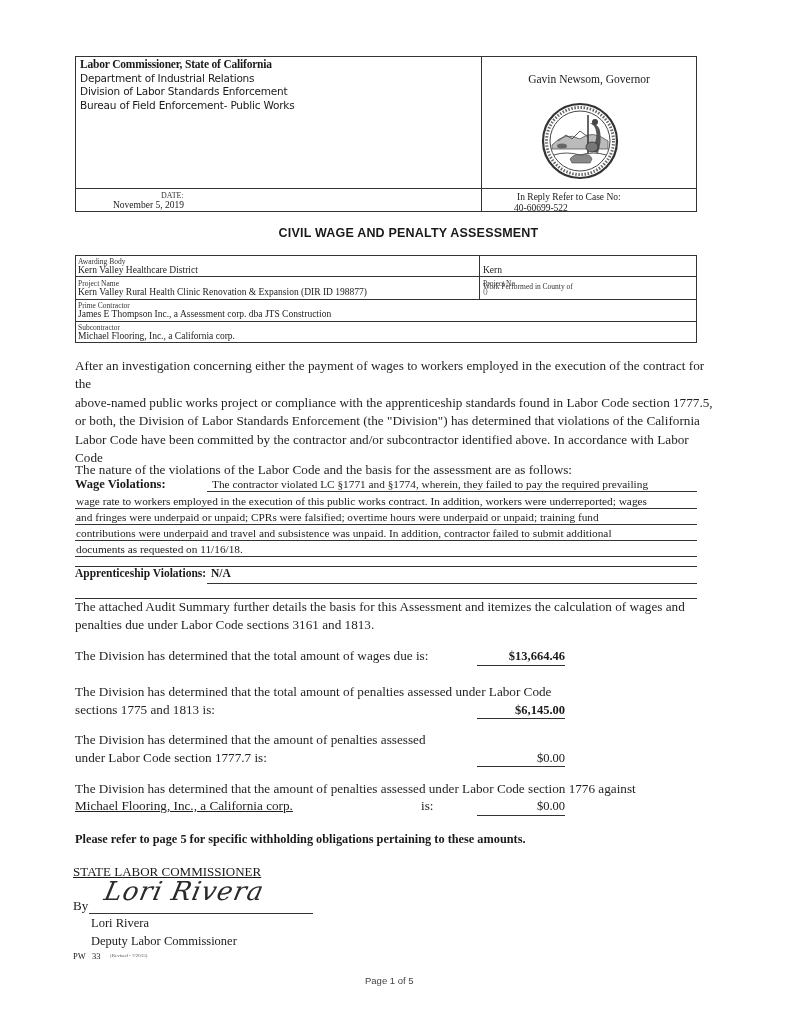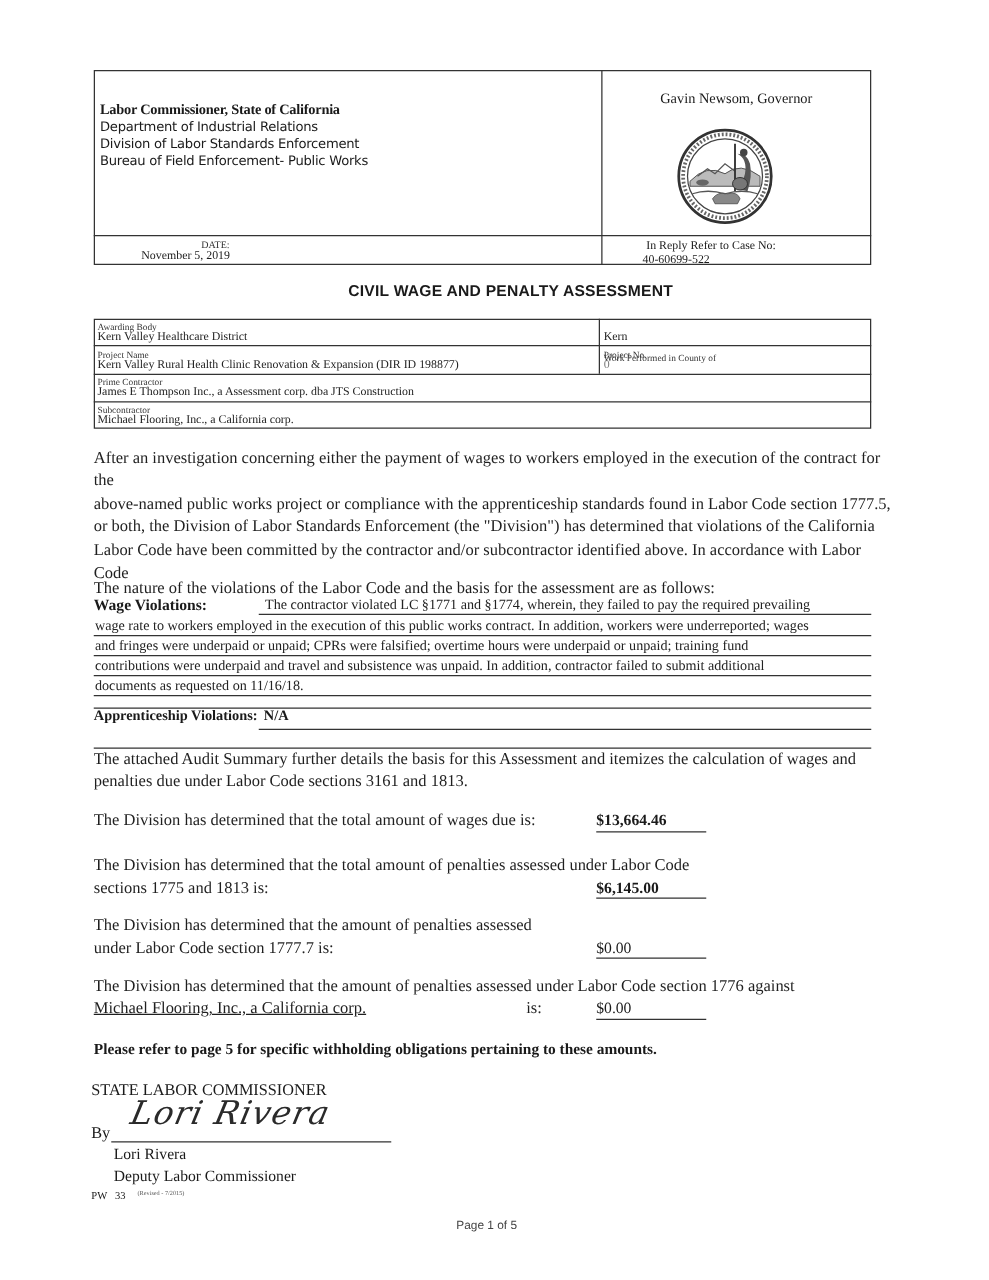--- a/index.html
+++ b/index.html
@@ -13,32 +13,32 @@
     .hline { position:absolute; height:0; border-top:1.5px solid #333; }
     .vline { position:absolute; width:0; border-left:1.5px solid #333; }
     .hdr-line { font-size:10.5px; line-height:13.5px; font-family:"DejaVu Sans", sans-serif; letter-spacing:-0.2px; }
     .hdr-line.bold { font-family:"Liberation Serif", serif; font-weight:bold; font-size:11.5px; }
     .small-label { font-size:7.5px; font-family:"Liberation Serif", serif; color:#333; }
     .cell-val { font-size:9.5px; font-family:"Liberation Serif", serif; color:#222; }
     .title { font-family:"Liberation Sans", sans-serif; font-weight:bold; font-size:12.5px; letter-spacing:0.2px; }
     .para { font-size:13.2px; line-height:18.4px; color:#1f1f1f; }
     .u-line { position:absolute; height:0; border-top:1.2px solid #333; }
     .ul-text { font-size:11.3px; line-height:13px; color:#222; white-space:nowrap; }
-    .amt { font-size:12.5px; text-align:left; }
+    .amt { font-size:12.5px; text-align:right; }
     .amt.bold { font-weight:bold; }
     .page-num { font-family:"Liberation Sans", sans-serif; font-size:9.5px; color:#444;text-align:right; }
   </style>
 </head>
 <body>
 
 <div class="box" style="left:75px; top:56px; width:622px; height:156px;"></div>
 <div class="vline" style="left:481px; top:56px; height:156px;"></div>
 <div class="hline" style="left:75px; top:188px; width:622px;"></div>
 
-<div class="abs" style="left:80px; top:58px;margin-top:24px;">
+<div class="abs" style="left:80px; top:58px;">
   <div class="hdr-line bold">Labor Commissioner, State of California</div>
   <div class="hdr-line">Department of Industrial Relations</div>
   <div class="hdr-line">Division of Labor Standards Enforcement</div>
   <div class="hdr-line">Bureau of Field Enforcement- Public Works</div>
 </div>
 
 <div class="abs" style="left:481px; top:73px; width:216px; text-align:center; font-size:11.5px;">Gavin Newsom, Governor</div>
 
 <div class="abs" style="left:540px; top:101px; width:80px; height:80px;">
   <svg width="80" height="80" viewBox="0 0 80 80">
@@ -139,21 +139,21 @@
 <div class="u-line" style="left:477px; top:766px; width:88px;"></div>
 
 <div class="abs para" style="left:75px; top:780px;">The Division has determined that the amount of penalties assessed under Labor Code section 1776 against</div>
 <div class="abs para" style="left:75px; top:797px; text-decoration:underline;">Michael Flooring, Inc., a California corp.</div>
 <div class="abs para" style="left:421px; top:797px;">is:</div>
 <div class="abs amt" style="left:477px; top:799px; width:88px;">$0.00</div>
 <div class="u-line" style="left:477px; top:815px; width:88px;"></div>
 
 <div class="abs" style="left:75px; top:832px; font-size:12.3px; font-weight:bold;">Please refer to page 5 for specific withholding obligations pertaining to these amounts.</div>
 
-<div class="abs" style="left:73px; top:864px; font-size:13px;">STATE LABOR COMMISSIONER</div>
+<div class="abs" style="left:73px; top:864px; font-size:13px;text-decoration:underline;">STATE LABOR COMMISSIONER</div>
 <div class="abs" style="left:73px; top:898px; font-size:13px;">By</div>
 <div class="u-line" style="left:89px; top:913px; width:224px;"></div>
 <div class="abs" style="left:105px; top:876px; font-family:'DejaVu Serif', serif; font-style:italic; font-size:26px; color:#2a2a2a; transform:skewX(-12deg); letter-spacing:1px;">Lori Rivera</div>
 <div class="abs" style="left:91px; top:916px; font-size:12.5px;">Lori Rivera</div>
 <div class="abs" style="left:91px; top:934px; font-size:12.5px;">Deputy Labor Commissioner</div>
 <div class="abs" style="left:73px; top:951px; font-size:8.5px; white-space:pre;">PW   33</div>
 <div class="abs" style="left:110px; top:953px; font-size:5px; color:#555;">(Revised - 7/2015)</div>
 
 <div class="abs page-num" style="left:365px; top:975px;">Page 1 of 5</div>
 

